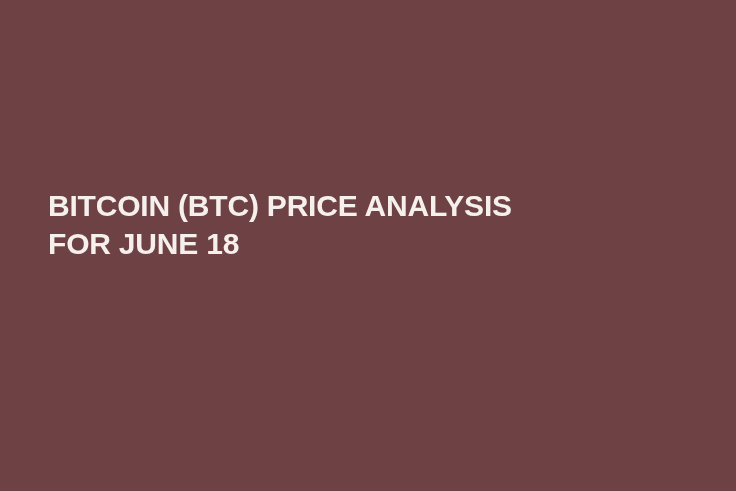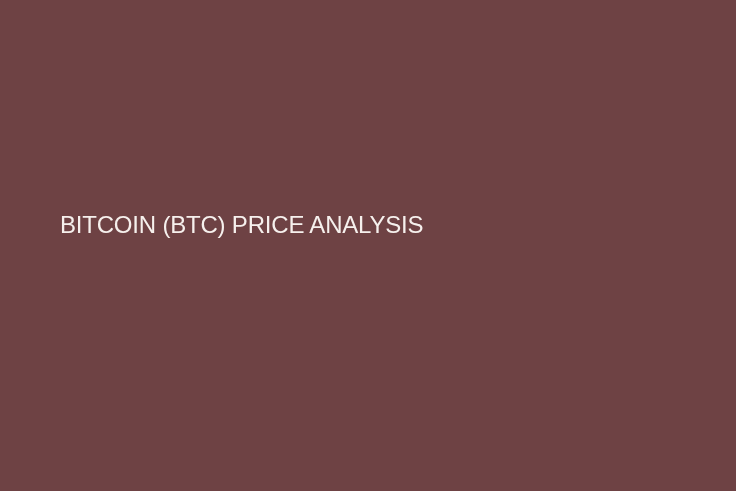--- a/index.html
+++ b/index.html
@@ -22,30 +22,30 @@
     height: 491px;
     box-sizing: border-box;
     background-color: #6e4244;
     display: flex;
     flex-direction: column;
     justify-content: center;
     align-items: flex-start;
   }
 
   #headline {
-    margin: 12px;
+    margin: 0;
     padding: 0 48px 0 48px;
     
     position: relative;
     top: -21px;
     width: 100%;
     box-sizing: border-box;
     font-family: "Liberation Sans", sans-serif;
-    font-weight: 400;
-    font-size: 24px;
+    font-weight: 700;
+    font-size: 30px;
     line-height: 38px;
     letter-spacing: -0.2px;
     text-transform: uppercase;
     color: #f6f0ed;
     text-align: left;
     
     max-width: 610px;
     -webkit-font-smoothing: antialiased;
   }
 
@@ -53,14 +53,15 @@
     display: block;
     white-space: nowrap;
   }
 </style>
 </head>
 <body style="background-color: rgb(110, 66, 68);">
 
 <div id="hero-card" style="background-color: rgb(110, 66, 68);">
   <h1 id="headline" style="color: rgb(246, 240, 237);">
     <span class="line">BITCOIN (BTC) PRICE ANALYSIS</span>
+    <span class="line">FOR JUNE 18</span>
   </h1>
 </div>
 
 </body></html>

